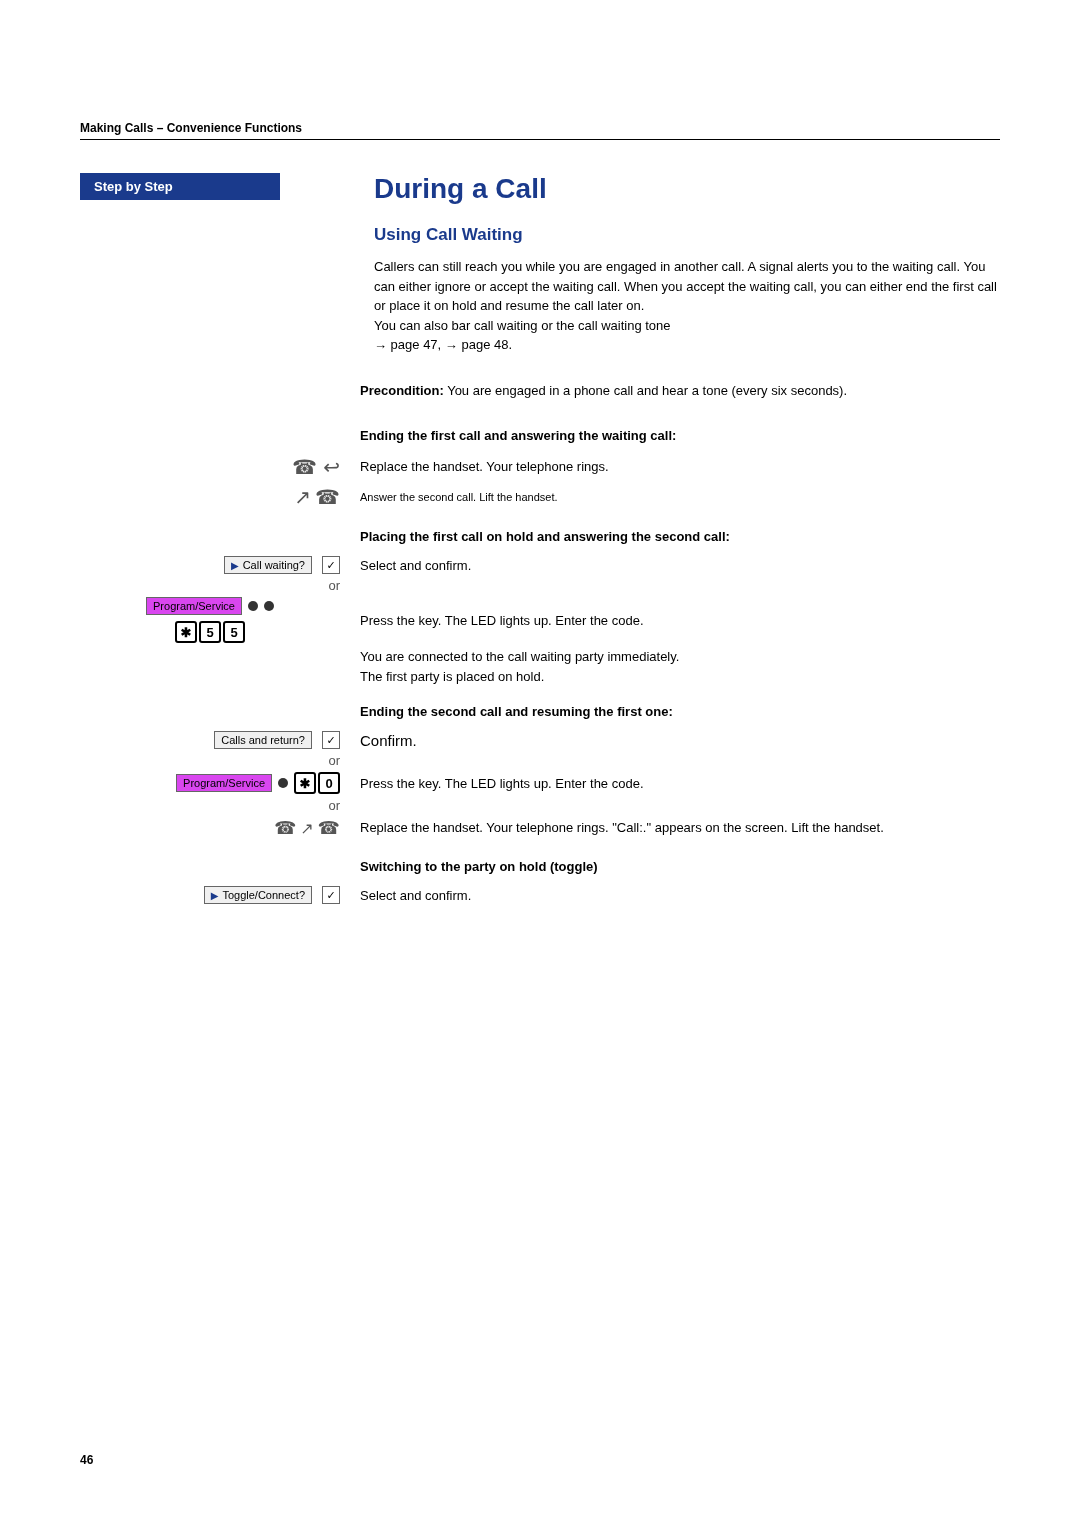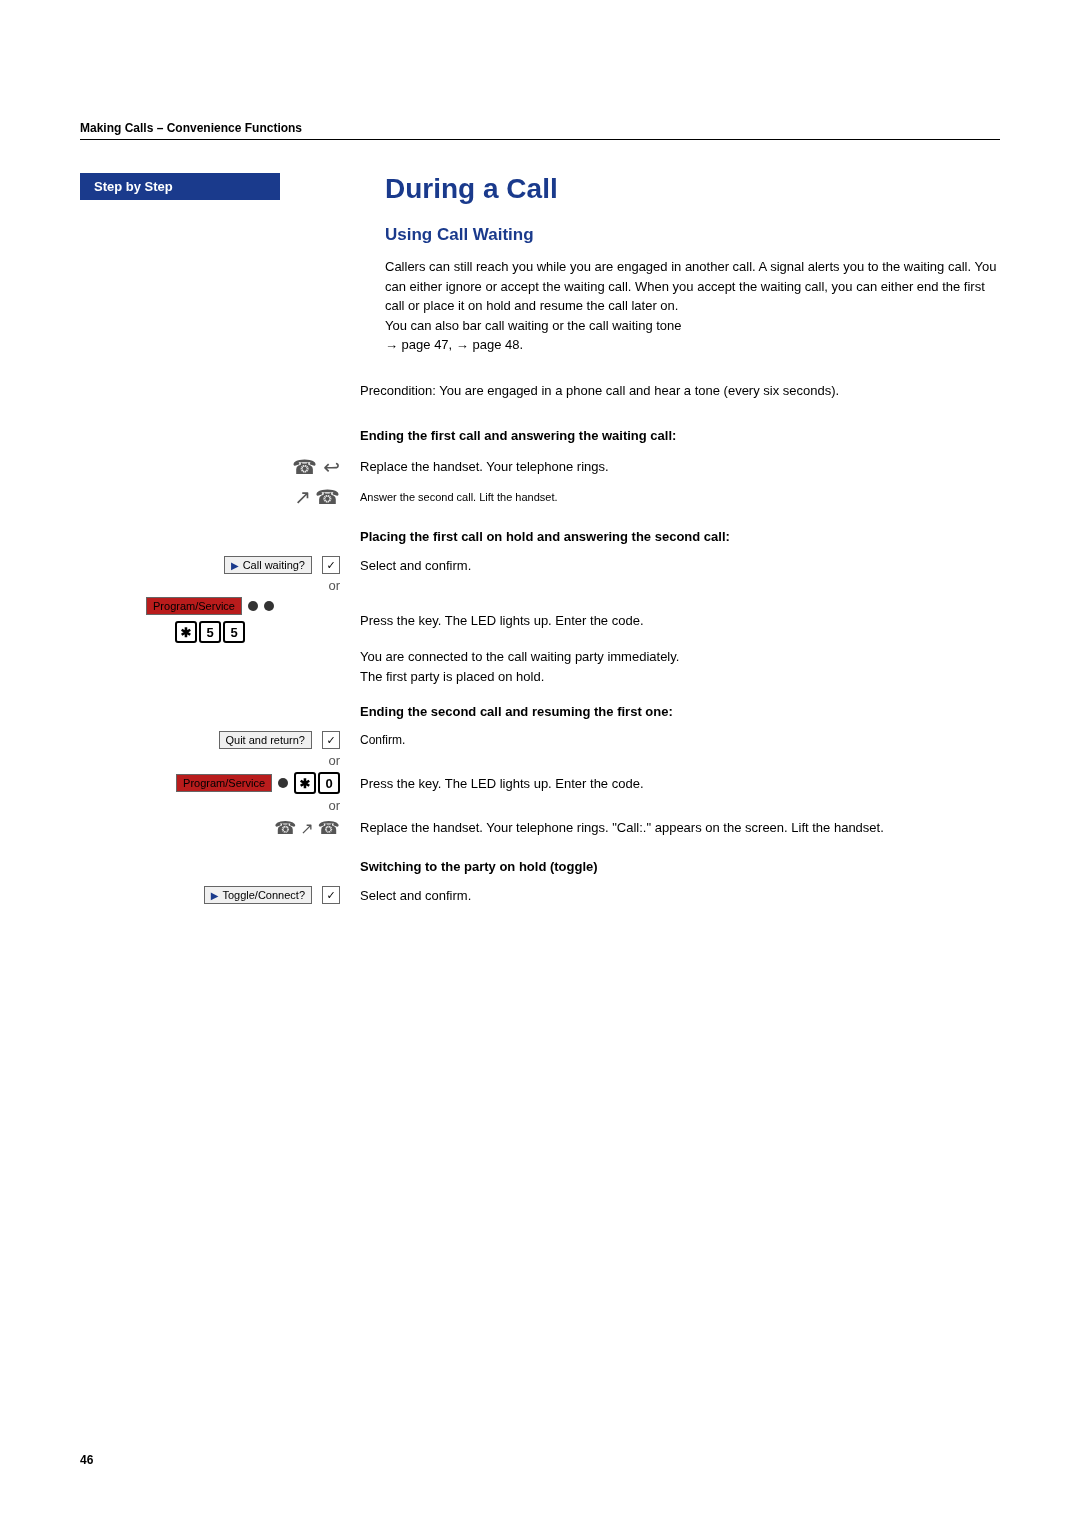--- a/index.html
+++ b/index.html
@@ -22,21 +22,21 @@
       padding-bottom: 4px;
       margin-bottom: 33px;
     }
     .header-text {
       font-size: 12px;
       font-weight: bold;
     }
     .content-area {
       display: flex;
       flex-direction: row;
-      gap: 15px;
+      gap: 4px;
     }
     .left-column {
       width: 280px;
       flex-shrink: 0;
       padding-right: 20px;
       position: relative;
     }
     .right-column {
       flex: 1;
       padding-left: 10px;
@@ -117,21 +117,21 @@
     }
     .menu-row {
       display: flex;
       align-items: center;
       gap: 4px;
     }
     .program-service-btn {
       border: 1px solid #666;
       padding: 2px 6px;
       font-size: 11px;
-      background: #b91c1c;
+      background: #d946ef;
     }
     .led-dot {
       width: 10px;
       height: 10px;
       background: #333;
       border-radius: 50%;
       display: inline-block;
     }
     .key-code-row {
       display: flex;
@@ -152,21 +152,21 @@
       font-weight: bold;
     }
     .page-number {
       position: absolute;
       bottom: 60px;
       left: 80px;
       font-size: 12px;
       font-weight: bold;
     }
     .bold {
-      font-weight: normal;
+      font-weight: bold;
     }
   </style>
 </head>
 <body>
 
 <div class="page">
 
   <div class="header-line">
     <span class="header-text">Making Calls – Convenience Functions</span>
   </div>
@@ -270,26 +270,26 @@
 
     <div class="full-row" style="margin-bottom:6px;">
       <div style="width:280px; flex-shrink:0;"></div>
       <div class="step-heading">Ending the second call and resuming the first one:</div>
     </div>
 
     <div class="full-row" style="margin-bottom:4px; align-items:center;">
       <div style="width:280px; flex-shrink:0; display:flex; justify-content:flex-end; padding-right:20px; align-items:center;">
         <div class="menu-row">
           <div class="menu-item-box">
-            <span>Quit and return?</span>
+            <span>Calls and return?</span>
           </div>
           <div class="checkmark-box">✓</div>
         </div>
       </div>
-      <div style="font-size:12px;text-align:center;">Confirm.</div>
+      <div style="font-size:15px;text-align:center;">Confirm.</div>
     </div>
 
     <div class="full-row" style="margin-bottom:4px;">
       <div style="width:280px; flex-shrink:0; text-align:right; padding-right:20px; font-size:13px; color:#555;">or</div>
       <div></div>
     </div>
 
     <div class="full-row" style="margin-bottom:4px; align-items:center;">
       <div style="width:280px; flex-shrink:0; display:flex; justify-content:flex-end; padding-right:20px; align-items:center; gap:6px;">
         <div class="program-service-btn">Program/Service</div>

